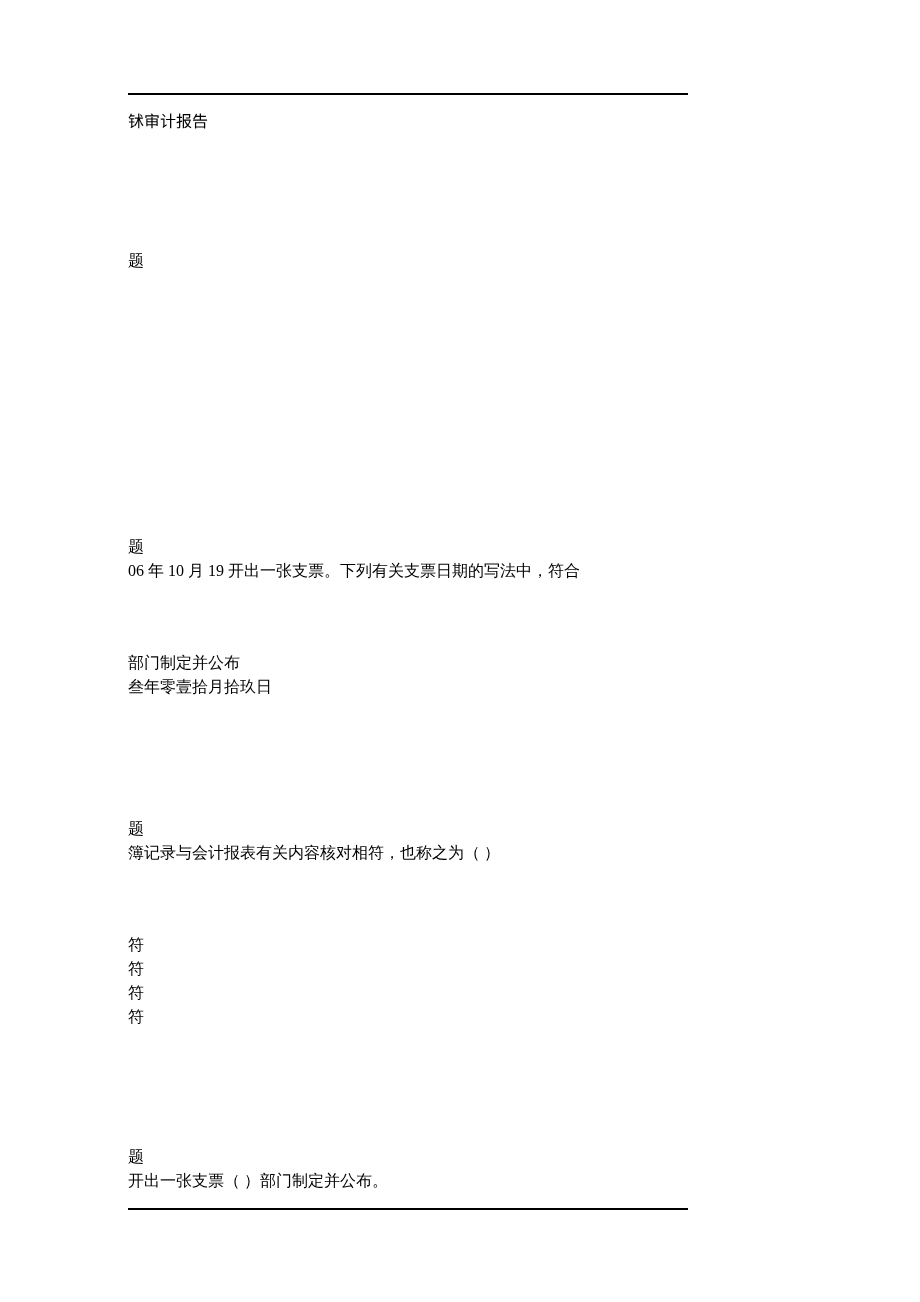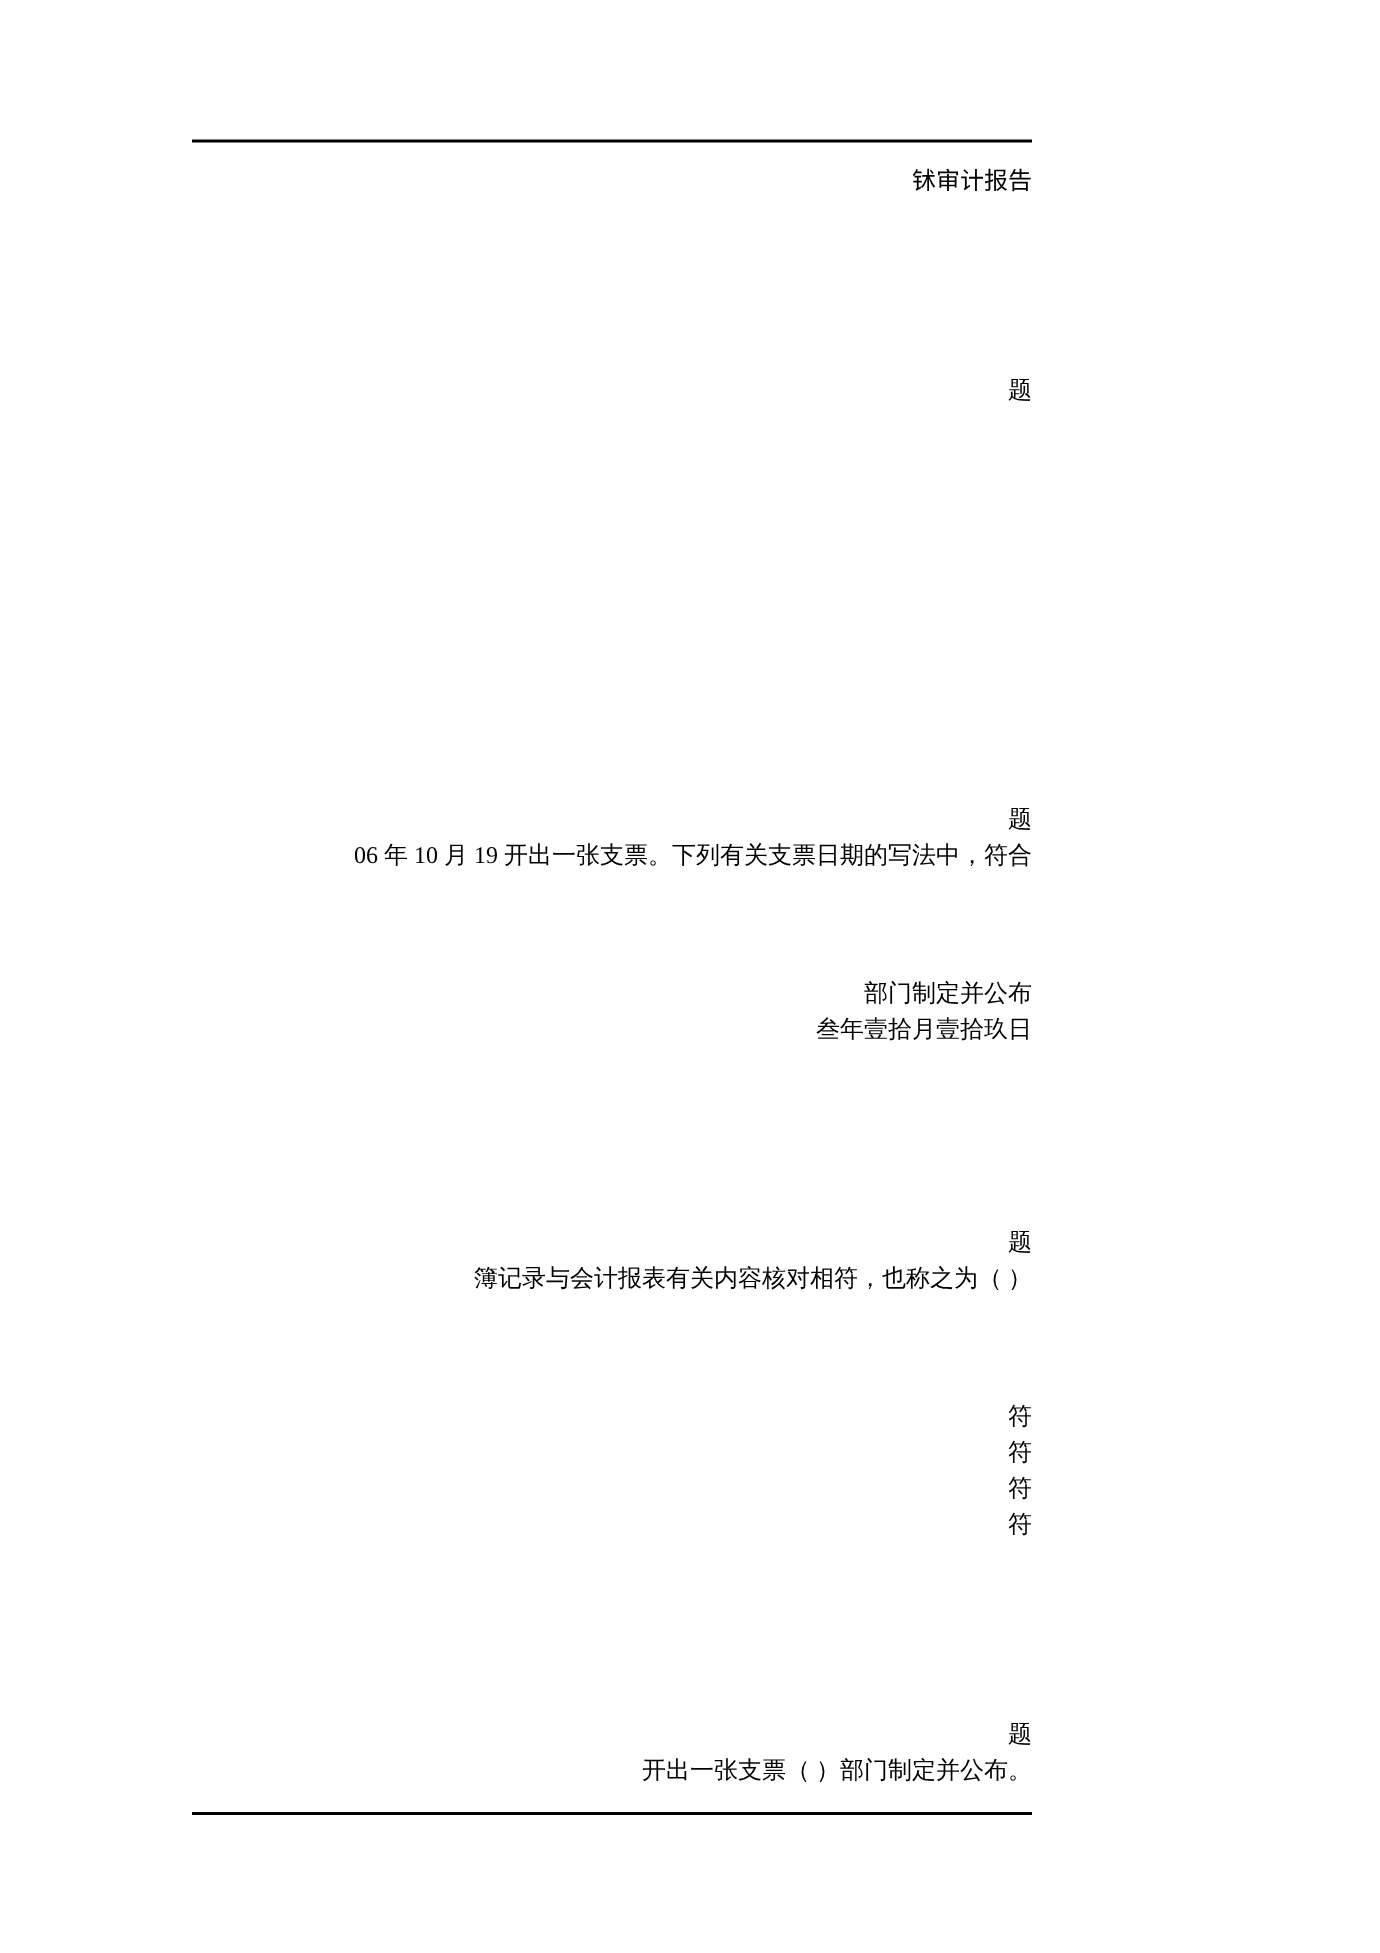--- a/index.html
+++ b/index.html
@@ -35,21 +35,20 @@
       position: absolute;
       left: 128px;
       top: 1208px;
       width: 560px;
       height: 2px;
       background: #000000;
     }
     .line {
       white-space: nowrap;
       overflow: hidden;
-      text-align: right;
     }
     .block {
       margin-bottom: 0;
     }
     .section-1 {
       margin-top: 17px;
     }
     .section-2 {
       margin-top: 115px;
     }
@@ -81,21 +80,21 @@
 
   <div class="section-2 block">
     <div class="line">题</div>
   </div>
 
   <div class="section-3 block">
     <div class="line">题</div>
     <div class="line">06 年 10 月 19 开出一张支票。下列有关支票日期的写法中，符合</div>
     <div class="section-3-options">
       <div class="line">部门制定并公布</div>
-      <div class="line">叁年壹拾月壹拾玖日</div>
+      <div class="line">叁年零壹拾月拾玖日</div>
     </div>
   </div>
 
   <div class="section-4 block">
     <div class="line">题</div>
     <div class="line">簿记录与会计报表有关内容核对相符，也称之为（  ）</div>
     <div class="section-4-options">
       <div class="line">符</div>
       <div class="line">符</div>
       <div class="line">符</div>

